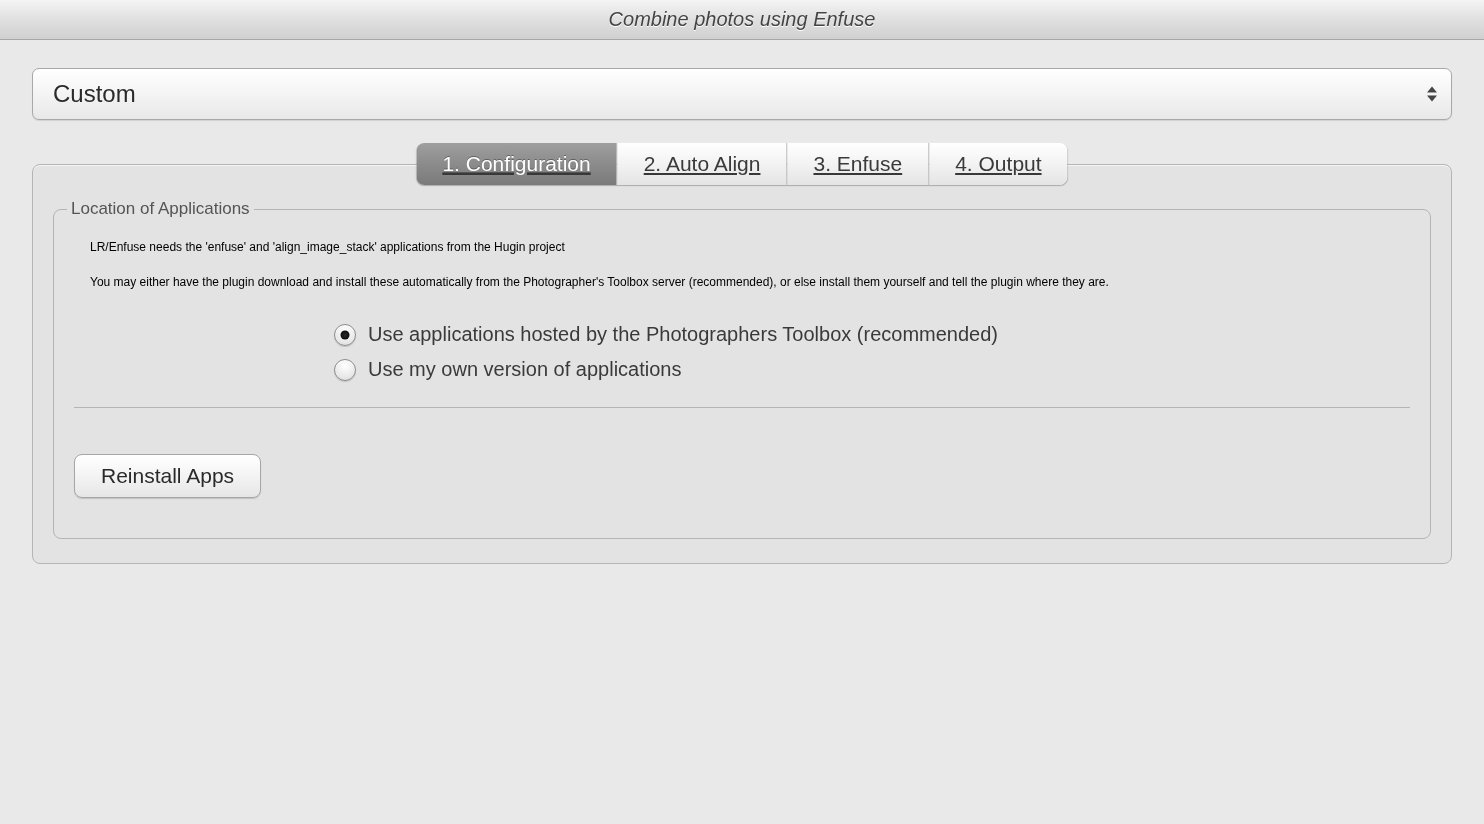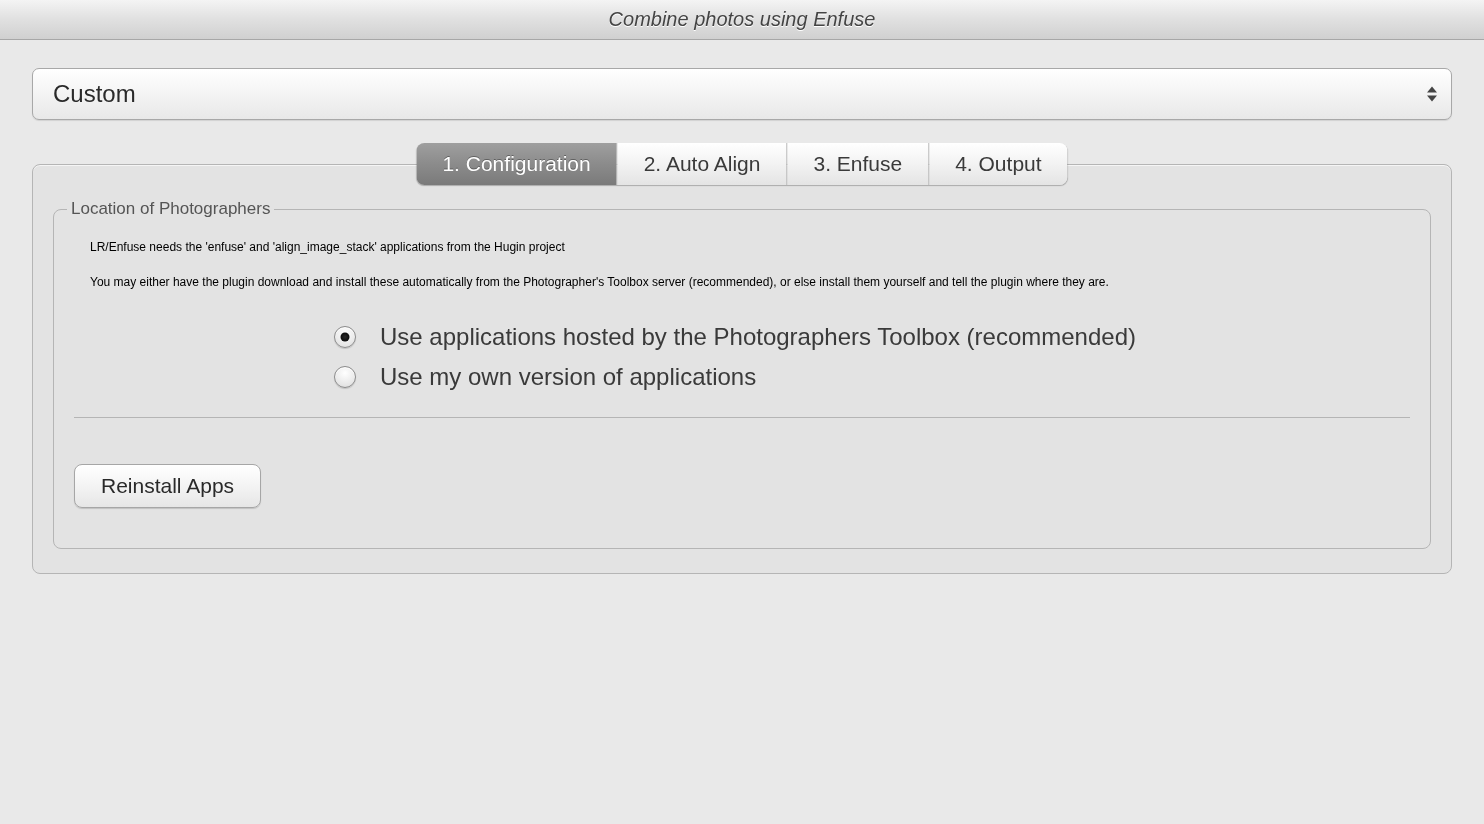--- a/index.html
+++ b/index.html
@@ -83,20 +83,21 @@
   .tabs {
     position: absolute;
     top: -21px;
     left: 50%;
     transform: translateX(-50%);
     display: flex;
     height: 42px;
     border-radius: 8px;
     box-shadow: 0 1px 1px rgba(0,0,0,0.25);
     overflow: hidden;
+    text-decoration: underline;
   }
   .tab {
     padding: 0 26px;
     display: flex;
     align-items: center;
     font-size: 21px;
     color: #3a3a3a;
     background: linear-gradient(to bottom, #ffffff 0%, #f3f3f3 48%, #e4e4e4 100%);
     border-right: 1px solid #b0b0b0;
     cursor: default;
@@ -132,23 +133,23 @@
     color: #000000;
     line-height: 1.55;
     margin-bottom: 16px;
     margin-left: 16px;
   }
   .desc:last-of-type { margin-bottom: 32px; }
 
   .radio-row {
     display: flex;
     align-items: center;
-    gap: 24px;
+    gap: 12px;
     margin-left: 260px;
-    font-size: 24px;
+    font-size: 20px;
     color: #3a3a3a;
     margin-bottom: 12px;
   }
   .radio {
     width: 22px; height: 22px;
     border-radius: 50%;
     border: 1px solid #8c8c8c;
     background: radial-gradient(circle at 50% 30%, #ffffff 0%, #e6e6e6 70%, #d3d3d3 100%);
     box-shadow: inset 0 1px 1px #fff, 0 1px 1px rgba(0,0,0,0.15);
     position: relative;
@@ -216,21 +217,21 @@
         <span>3. Enfuse</span>
       </div>
       <div class="tab">
         <span>4. Output</span>
       </div>
     </div>
 
     <div class="tab-content-box">
 
       <div class="fieldset-wrapper">
-        <div class="fieldset-legend">Location of Photographers</div>
+        <div class="fieldset-legend">Location of Applications</div>
         <div class="fieldset-box">
 
           <p class="desc">LR/Enfuse needs the 'enfuse' and 'align_image_stack' applications from the Hugin project</p>
           <p class="desc">You may either have the plugin download and install these automatically from the Photographer's Toolbox server (recommended), or else install them yourself and tell the plugin where they are.</p>
 
           <div class="radio-row">
             <span class="radio selected"></span>
             <span>Use applications hosted by the Photographers Toolbox (recommended)</span>
           </div>
           <div class="radio-row">

